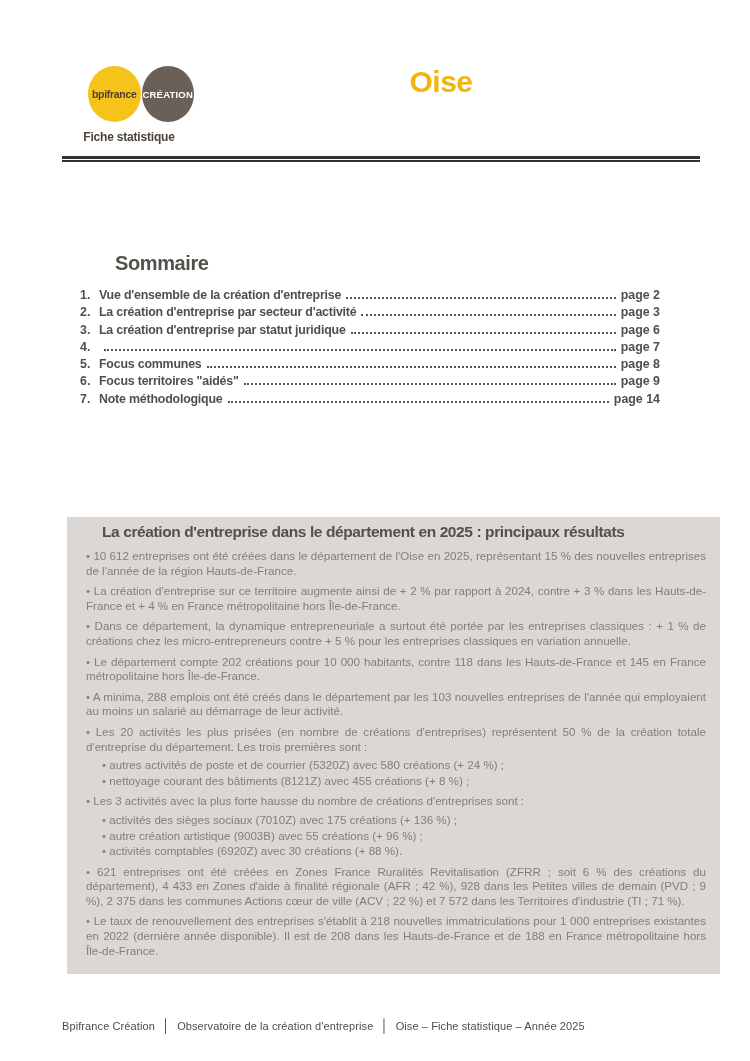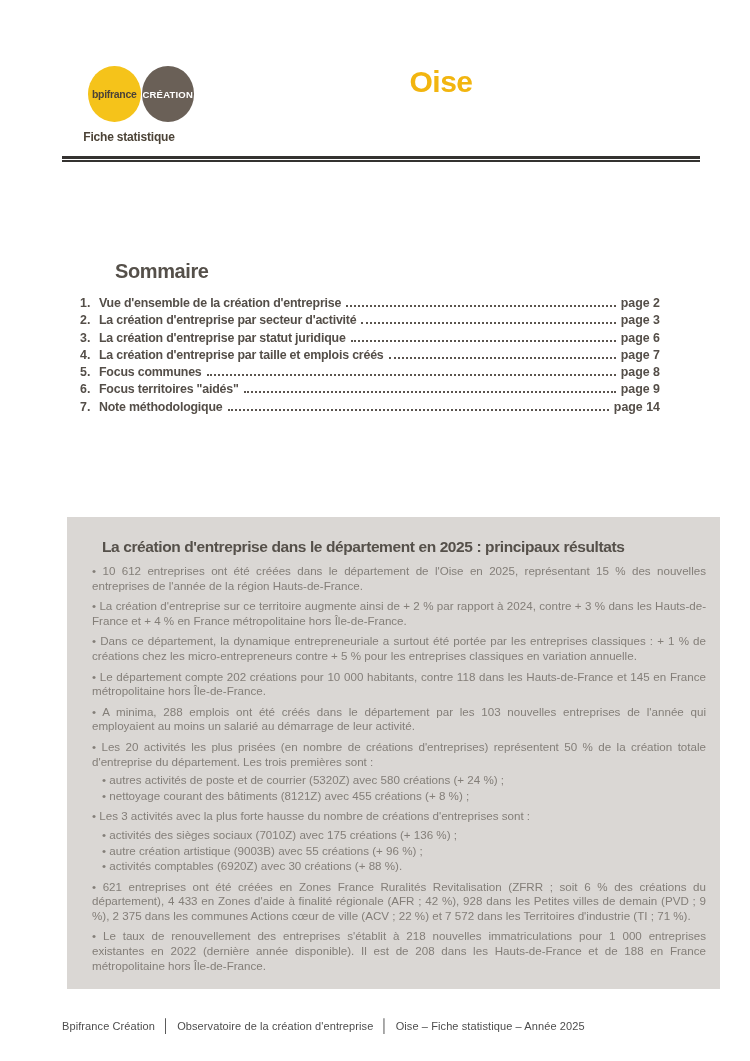--- a/index.html
+++ b/index.html
@@ -27,40 +27,40 @@
     color:#F2B50F;letter-spacing:-0.5px;
   }
   .subtitle{margin-top:4px;font-size:17.5px;line-height:20px;font-weight:bold;color:#55504A;letter-spacing:-0.4px;}
 
   .double-rule{
     position:absolute;left:62px;right:50px;top:156px;
     height:1px;border-top:3px solid #343230;border-bottom:2px solid #343230;
   }
 
   
-  .toc{position:absolute;left:80px;top:260px;width:580px;color:#544E48;}
+  .toc{position:absolute;left:80px;top:252px;width:580px;color:#544E48;}
   .toc h2{margin:0 0 12px 35px;font-size:20px;font-weight:bold;color:#55504A;letter-spacing:-0.4px;}
   .toc-row{display:flex;align-items:baseline;font-size:12.4px;font-weight:bold;line-height:17.3px;}
   .toc-num{width:19px;flex:0 0 auto;}
   .toc-label{white-space:nowrap;flex:0 0 auto;letter-spacing:-0.2px;}
   .toc-leader{flex:1 1 auto;border-bottom:2px dotted #5A544E;margin:0 5px 3px 5px;min-width:20px;}
   .toc-page{flex:0 0 auto;white-space:nowrap;}
 
   
   .results-box{
     position:absolute;left:67px;top:517px;width:653px;
     background:#DAD7D4;box-sizing:border-box;
-    padding:19px 14px 10px 13px;
+    padding:4px 14px 10px 13px;
   }
   .results-box h3{
     margin:2px 0 8px 22px;font-size:15.5px;font-weight:bold;
     color:#55504A;letter-spacing:-0.4px;
   }
   .rp,.sp{
-    margin:0 0 6px 12px;font-size:11.6px;line-height:14.6px;
+    margin:0 0 6px 6px;font-size:11.6px;line-height:14.6px;
     color:#837E78;text-align:justify;
   }
   .rp::before{content:"• ";}
   .sub{margin:-2px 0 6px 18px;}
   .sp{margin:0 0 1px 4px;text-align:left;}
   .sp::before{content:"• ";}
 
   
   .footer{
     position:absolute;left:62px;top:1018px;right:40px;
@@ -107,21 +107,20 @@
       <span class="toc-page">page 3</span>
     </div>
     <div class="toc-row">
       <span class="toc-num">3.</span>
       <span class="toc-label">La création d'entreprise par statut juridique</span>
       <span class="toc-leader"></span>
       <span class="toc-page">page 6</span>
     </div>
     <div class="toc-row">
       <span class="toc-num">4.</span>
-      <span class="toc-label">La création d'entreprise par taille et emplois créés</span>
       <span class="toc-leader"></span>
       <span class="toc-page">page 7</span>
     </div>
     <div class="toc-row">
       <span class="toc-num">5.</span>
       <span class="toc-label">Focus communes</span>
       <span class="toc-leader"></span>
       <span class="toc-page">page 8</span>
     </div>
     <div class="toc-row">

